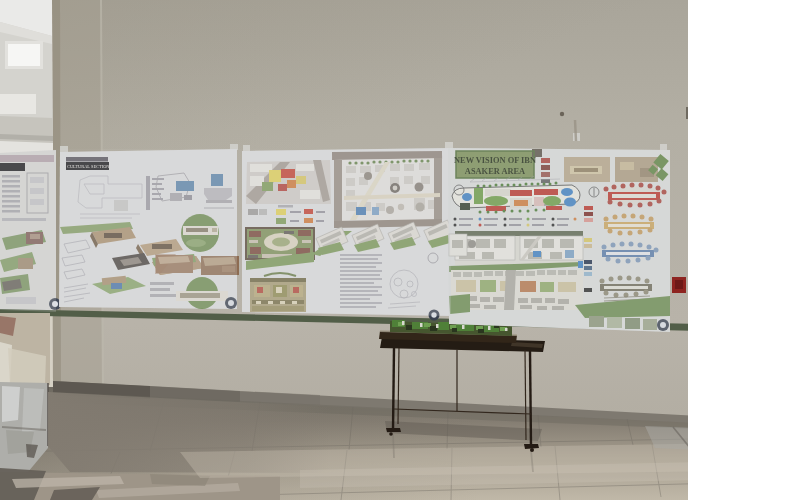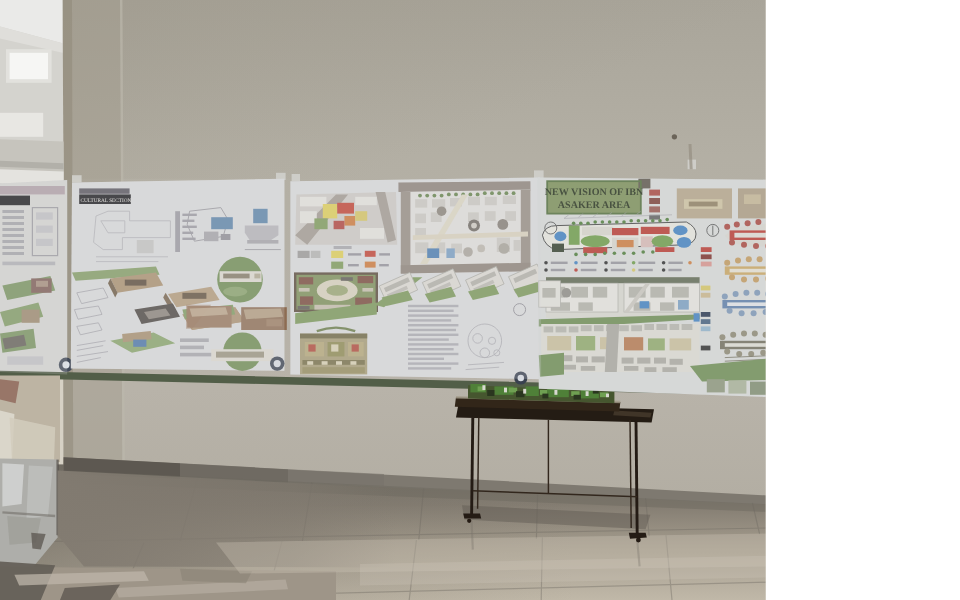--- a/index.html
+++ b/index.html
@@ -1,17 +1,17 @@
 <!DOCTYPE html>
 <html><head>
 <meta charset="utf-8">
 <style>
   html,body{margin:0;padding:0;}
   body{font-family:"Liberation Sans",sans-serif;}
-  #scene{position:relative;width:638px;height:500px;overflow:hidden;background:#d6d1c5;}
+  #scene{position:relative;width:688px;height:500px;overflow:hidden;background:#d6d1c5;}
   svg{display:block;filter:blur(0.65px);}
 </style>
 </head>
 <body>
 <div id="scene">
 <svg width="800" height="500" viewBox="0 0 800 500" xmlns="http://www.w3.org/2000/svg">
 <defs>
   <linearGradient id="wallg" x1="0" y1="0" x2="1" y2="1">
     <stop offset="0" stop-color="#d3cec1"></stop>
     <stop offset="0.45" stop-color="#dad5c9"></stop>

